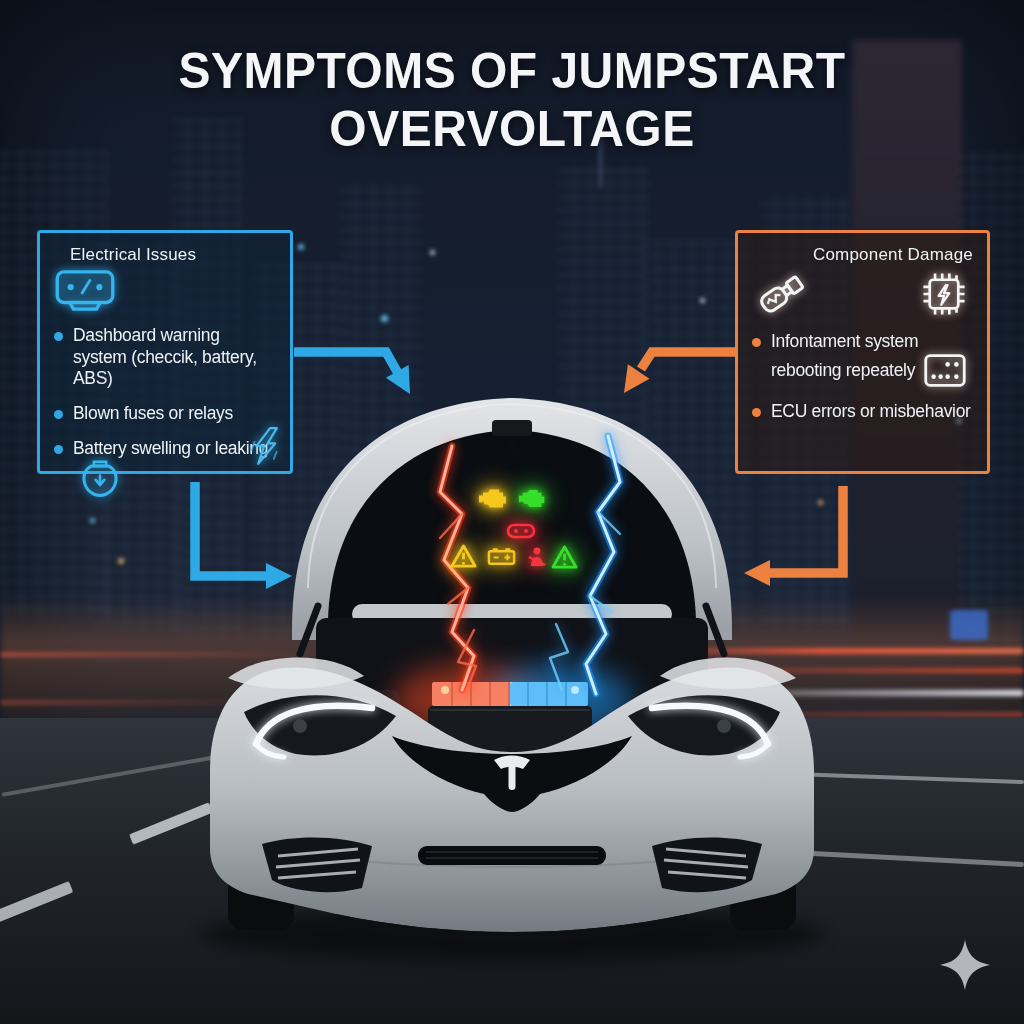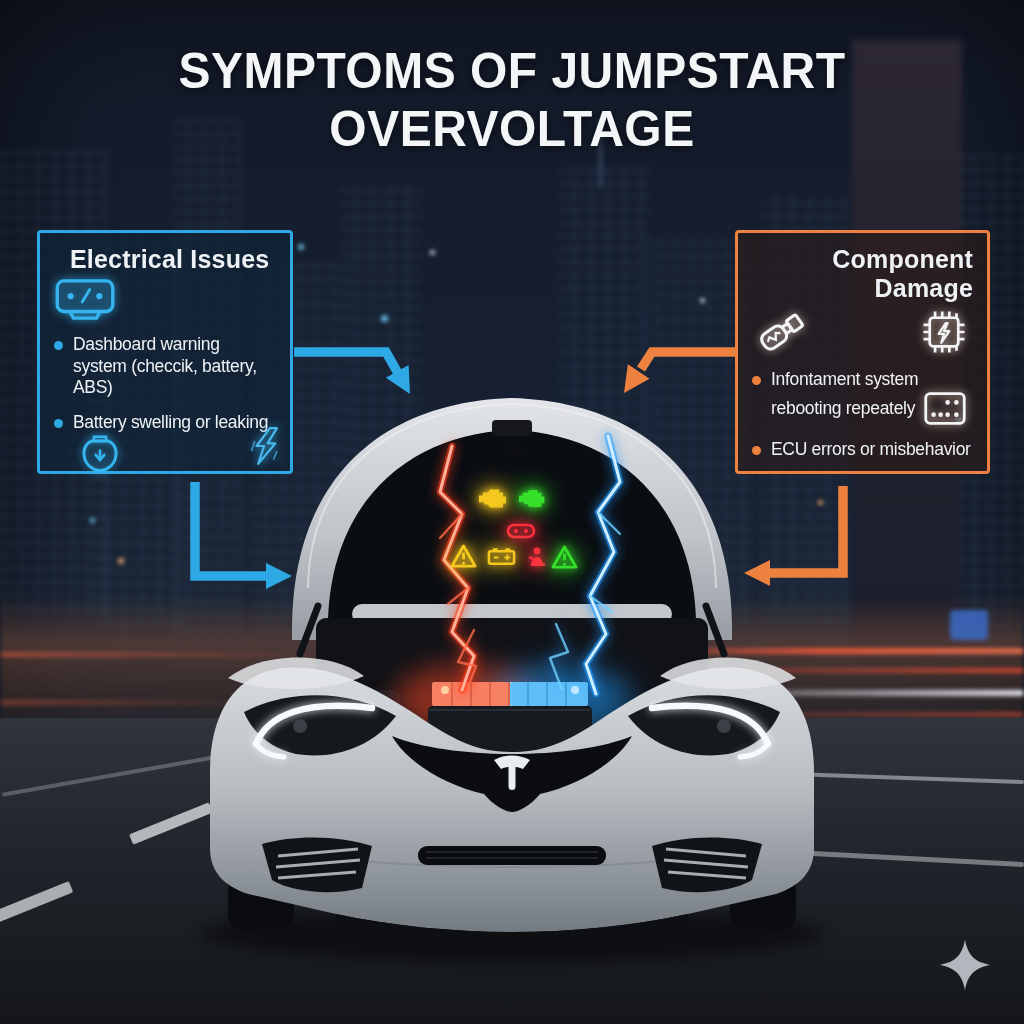--- a/index.html
+++ b/index.html
@@ -26,21 +26,21 @@
   .car-svg{position:absolute;left:0;top:0;z-index:4;}
   .wicon{position:absolute;z-index:5;line-height:0;}
   .wicon svg{filter:drop-shadow(0 0 5px currentColor) drop-shadow(0 0 11px currentColor);}
 
   
   .arrows{position:absolute;left:0;top:0;z-index:6;pointer-events:none;}
   .title{position:absolute;left:0;right:0;top:42px;z-index:8;text-align:center;color:#f3f5f7;
          font-weight:800;font-size:50px;line-height:1.16;letter-spacing:.5px;
          text-shadow:0 2px 10px rgba(0,0,0,.65);transform:scaleX(.96);}
   .info-box{position:absolute;z-index:7;border:3px solid;border-radius:4px;padding:12px 14px 8px 14px;color:#eef2f5;}
-  .info-box .hd{font-size:25px;font-weight:700;letter-spacing:.2px;}
+  .info-box .hd{font-size:17px;font-weight:400;letter-spacing:.2px;}
   .box-blue{left:37px;top:230px;width:256px;height:244px;border-color:#2fa9e6;background:rgba(15,36,56,.55);}
   .box-orange{left:735px;top:230px;width:255px;height:244px;border-color:#ed8140;background:rgba(46,25,17,.5);}
   .box-blue .hd{margin-left:16px;}
   .box-orange .hd{text-align:right;}
   .icon-row{display:flex;align-items:center;margin:4px 0 8px 0;}
   .icon-row.spread{justify-content:space-between;padding:0 4px;}
   .glow-blue svg{filter:drop-shadow(0 0 4px rgba(53,181,240,.9));}
   .glow-white svg{filter:drop-shadow(0 0 4px rgba(255,230,215,.8));}
   ul.bullets{list-style:none;margin:0;padding:0;}
   ul.bullets li{display:flex;gap:10px;margin-bottom:13px;font-size:17.5px;letter-spacing:-.3px;line-height:1.24;}
@@ -289,20 +289,24 @@
             <circle cx="47" cy="19" r="3.2" fill="#35b5f0"></circle>
             <path d="M29,25 L37,12" stroke="#35b5f0" stroke-width="3" stroke-linecap="round"></path>
             <path d="M16,35 l4,7 h24 l4,-7" fill="none" stroke="#35b5f0" stroke-width="3.5"></path>
           </svg>
       </span>
     </div>
     <ul class="bullets">
       <li>
           <span class="dot"></span>
           <span class="txt">Dashboard warning system (checcik, battery, ABS)</span>
+        </li>
+      <li>
+          <span class="dot"></span>
+          <span class="txt">Blown fuses or relays</span>
         </li>
       <li>
           <span class="dot"></span>
         <span class="glow-blue"><span class="txt">Battery swelling or leaking</span><svg class="inline-ic" width="38" height="40" viewBox="0 0 44 46">
               <path d="M15,3 h14 v5 h-14 z" fill="none" stroke="#35b5f0" stroke-width="3"></path>
               <path d="M12,8 h20 c7,3 10,11 8,19 c-2,9 -10,15 -18,15 c-8,0 -16,-6 -18,-15 c-2,-8 1,-16 8,-19 z" fill="none" stroke="#35b5f0" stroke-width="3.5"></path>
               <path d="M22,19 v10 m-5,-5 l5,6 l5,-6" stroke="#35b5f0" stroke-width="3" fill="none" stroke-linecap="round"></path>
             </svg></span>
       </li>
     </ul>

